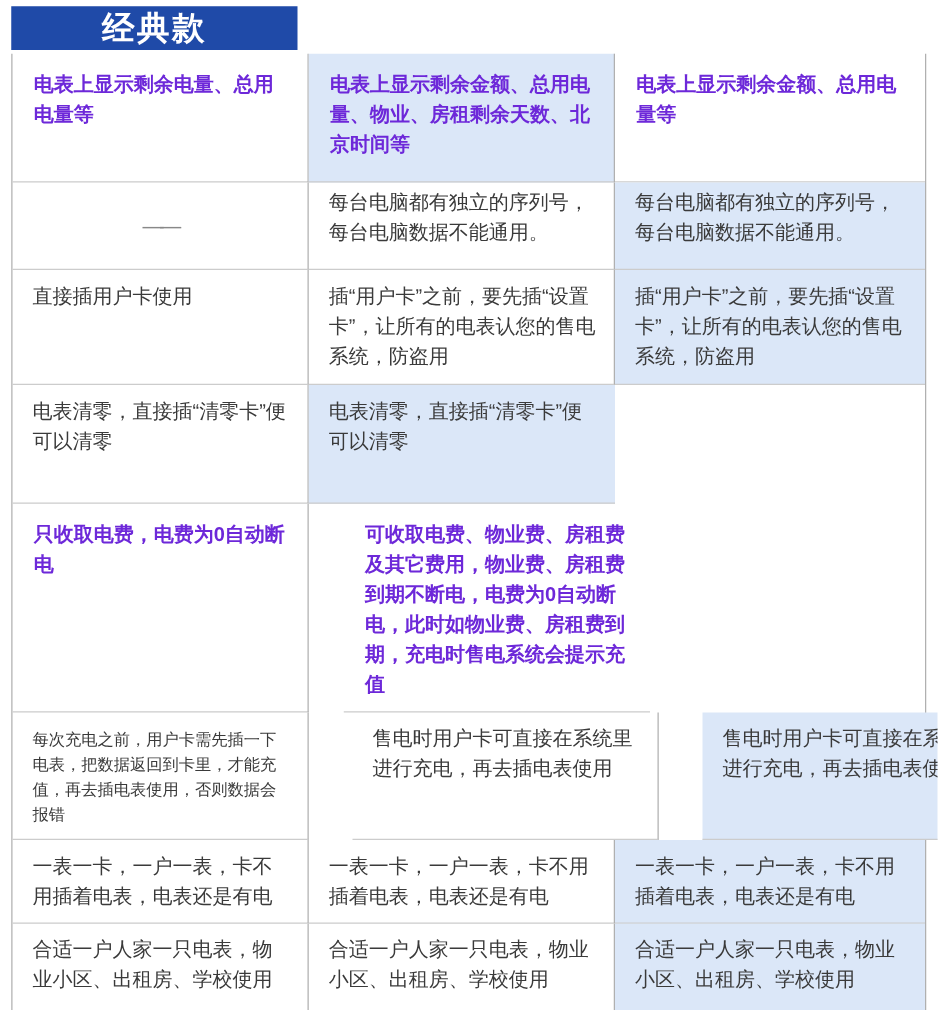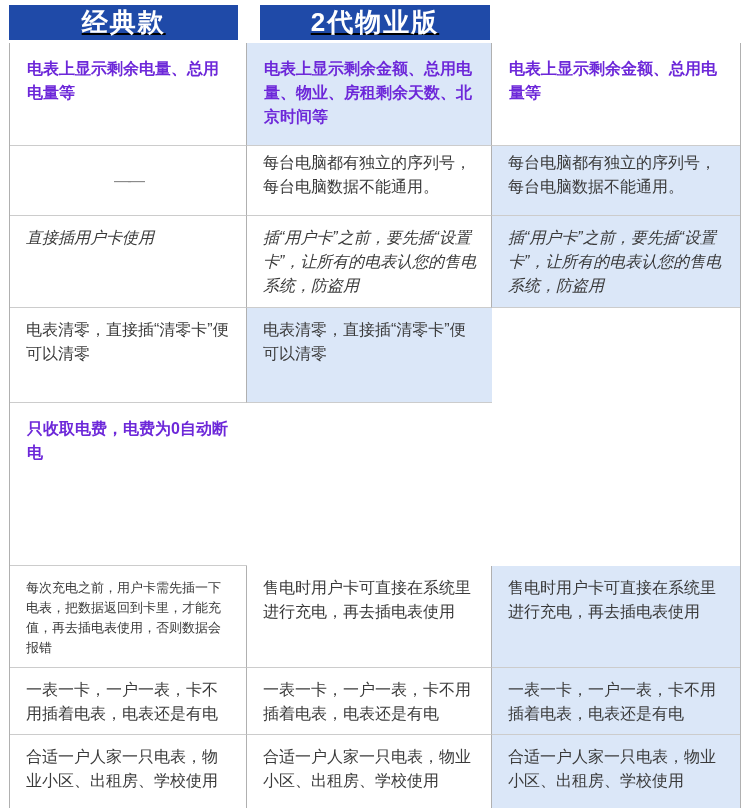--- a/index.html
+++ b/index.html
@@ -7,21 +7,20 @@
     width:750px; height:808px; box-sizing:border-box;
     padding:5px 9px 0 9px;
     font-family:"Liberation Sans","DejaVu Sans",sans-serif;
     background:#ffffff;
   }
   .header-row {
     display:grid;
     grid-template-columns:1fr 1fr 1fr;
     column-gap:22px;
     height:34px;
-    text-decoration:underline;
   }
   .header-cell {
     background:#1f4aa8; color:#ffffff;
     font-size:26px; font-weight:700; letter-spacing:2px;
     display:flex; align-items:center; justify-content:center;
   }
   .body {
     margin-top:4px;
     border-left:1px solid #b0b0b0;
     border-right:1px solid #b0b0b0;
@@ -38,42 +37,41 @@
   }
   .cell:last-child { border-right:none; }
   .row:last-child .cell { border-bottom:none; }
   .col3 { background:#dbe7f8; }
   .bold-row .cell {
     font-weight:700; color:#6d28d9; font-size:16px;
     padding:14px 14px 8px 17px; line-height:1.5;
   }
   .r1 { min-height:103px; }
   .r2 { min-height:58px; }
-  .r3 { min-height:92px;font-style:italic; }
+  .r3 { min-height:92px; }
   .r4 { min-height:95px; }
   .r5 { min-height:163px;gap:28px; }
-  .r6 { min-height:80px; }
+  .r6 { min-height:80px;gap:35px; }
   .r7 { min-height:64px; }
   .r8 { min-height:73px; }
   .r2 .cell { padding-top:5px; padding-bottom:16px; }
   .dash-cell {
     display:flex; align-items:center; justify-content:center;
     color:#888888; font-size:17px; letter-spacing:-3px;
     padding:0 !important;
   }
   .small-text { font-size:13px; line-height:1.55; padding-top:12px; }
 </style>
 </head>
 <body>
 
 <div class="page">
 
   <div class="header-row">
     <div class="header-cell">经典款</div>
-    <div class="header-cell">2代物业版</div>
   </div>
 
   <div class="body">
 
     <div class="row r1 bold-row">
       <div class="cell col1">电表上显示剩余电量、总用电量等</div>
       <div class="cell col3">电表上显示剩余金额、总用电量、物业、房租剩余天数、北京时间等</div>
       <div class="cell col2">电表上显示剩余金额、总用电量等</div>
     </div>
 
@@ -89,20 +87,21 @@
       <div class="cell col3">插“用户卡”之前，要先插“设置卡”，让所有的电表认您的售电系统，防盗用</div>
     </div>
 
     <div class="row r4">
       <div class="cell col2">电表清零，直接插“清零卡”便可以清零</div>
       <div class="cell col3">电表清零，直接插“清零卡”便可以清零</div>
     </div>
 
     <div class="row r5 bold-row">
       <div class="cell col1">只收取电费，电费为0自动断电</div>
+      <div class="cell col2">可收取电费、物业费、房租费及其它费用，物业费、房租费到期不断电，电费为0自动断电，此时如物业费、房租费到期，充电时售电系统会提示充值</div>
     </div>
 
     <div class="row r6">
       <div class="cell col1 small-text">每次充电之前，用户卡需先插一下电表，把数据返回到卡里，才能充值，再去插电表使用，否则数据会报错</div>
       <div class="cell col2">售电时用户卡可直接在系统里进行充电，再去插电表使用</div>
       <div class="cell col3">售电时用户卡可直接在系统里进行充电，再去插电表使用</div>
     </div>
 
     <div class="row r7">
       <div class="cell col1">一表一卡，一户一表，卡不用插着电表，电表还是有电</div>

